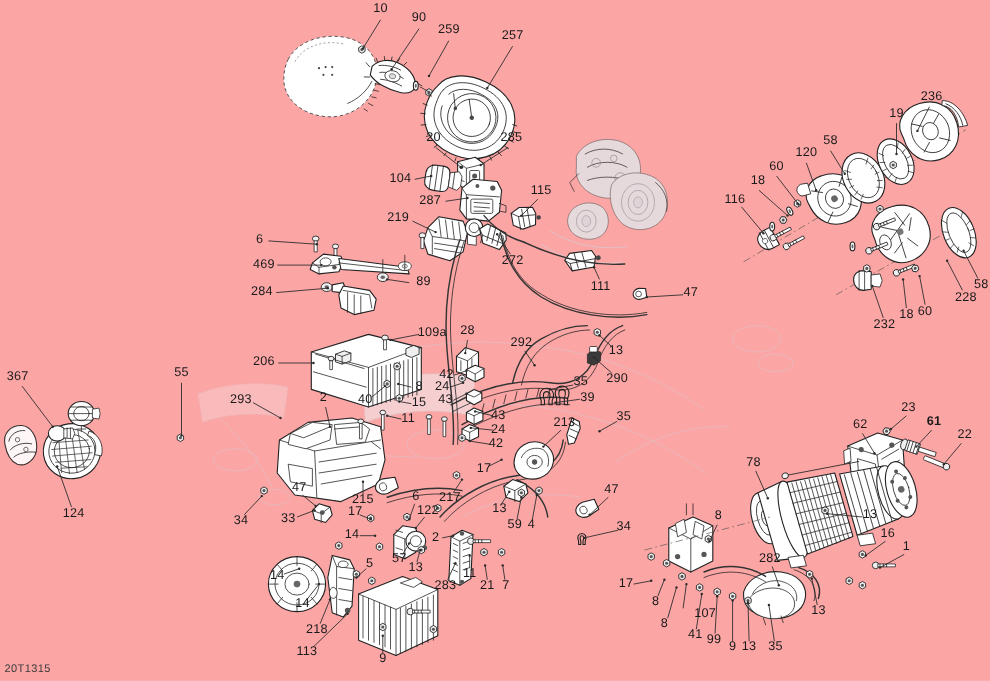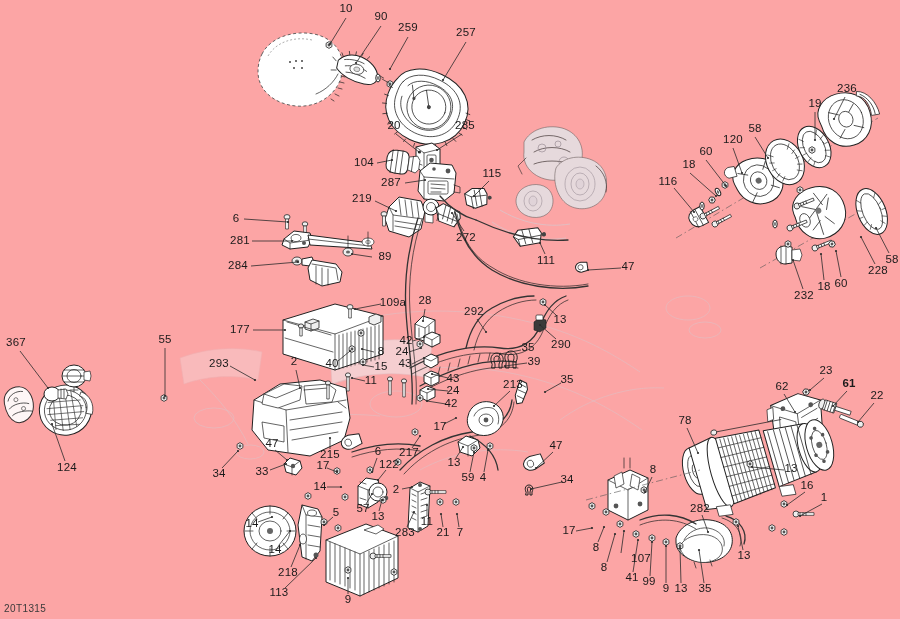--- a/index.html
+++ b/index.html
@@ -1062,23 +1062,23 @@
       <div class="lbl" style="left: 394px; top: 126px;">20</div>
       <div class="lbl" style="left: 465px; top: 126px;">285</div>
       <div class="lbl" style="left: 364px; top: 163px;">104</div>
       <div class="lbl" style="left: 391px; top: 183px; text-align: right;">287</div>
       <div class="lbl" style="left: 362px; top: 199px;">219</div>
       <div class="lbl" style="left: 492px; top: 174px;">115</div>
       <div class="lbl" style="left: 466px; top: 238px;">272</div>
       <div class="lbl" style="left: 546px; top: 261px;">111</div>
       <div class="lbl" style="left: 385px; top: 257px;">89</div>
       <div class="lbl" style="left: 236px; top: 219px;">6</div>
-      <div class="lbl" style="left: 240px; top: 241px;">281</div>
+      <div class="lbl" style="left: 240px; top: 241px;">469</div>
       <div class="lbl" style="left: 238px; top: 266px;">284</div>
-      <div class="lbl" style="left: 240px; top: 330px;">177</div>
+      <div class="lbl" style="left: 240px; top: 330px;">206</div>
       <div class="lbl" style="left: 393px; top: 303px;">109a</div>
       <div class="lbl" style="left: 294px; top: 362px;">2</div>
       <div class="lbl" style="left: 332px; top: 364px;">40</div>
       <div class="lbl" style="left: 381px; top: 352px;">8</div>
       <div class="lbl" style="left: 381px; top: 367px;">15</div>
       <div class="lbl" style="left: 371px; top: 381px;">11</div>
       <div class="lbl" style="left: 425px; top: 301px;">28</div>
       <div class="lbl" style="left: 406px; top: 341px;">42</div>
       <div class="lbl" style="left: 402px; top: 352px;">24</div>
       <div class="lbl" style="left: 405px; top: 364px;">43</div>

